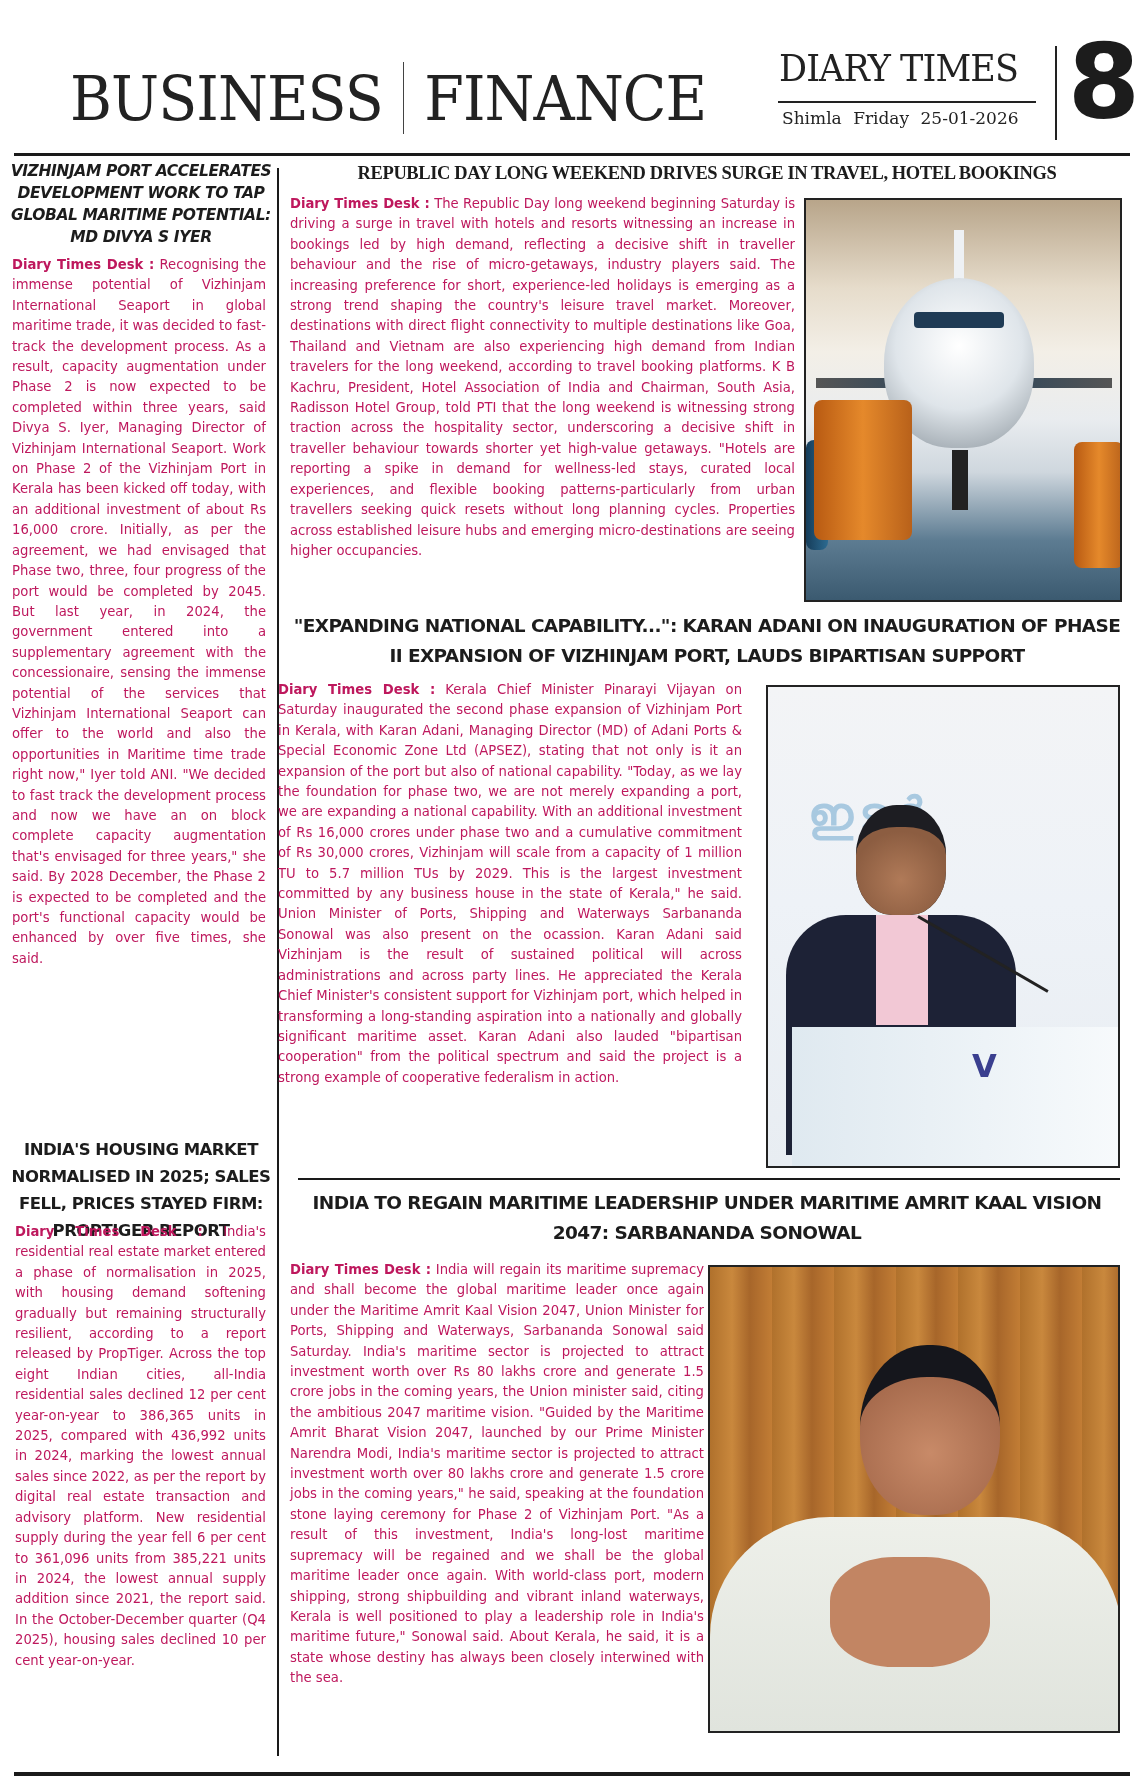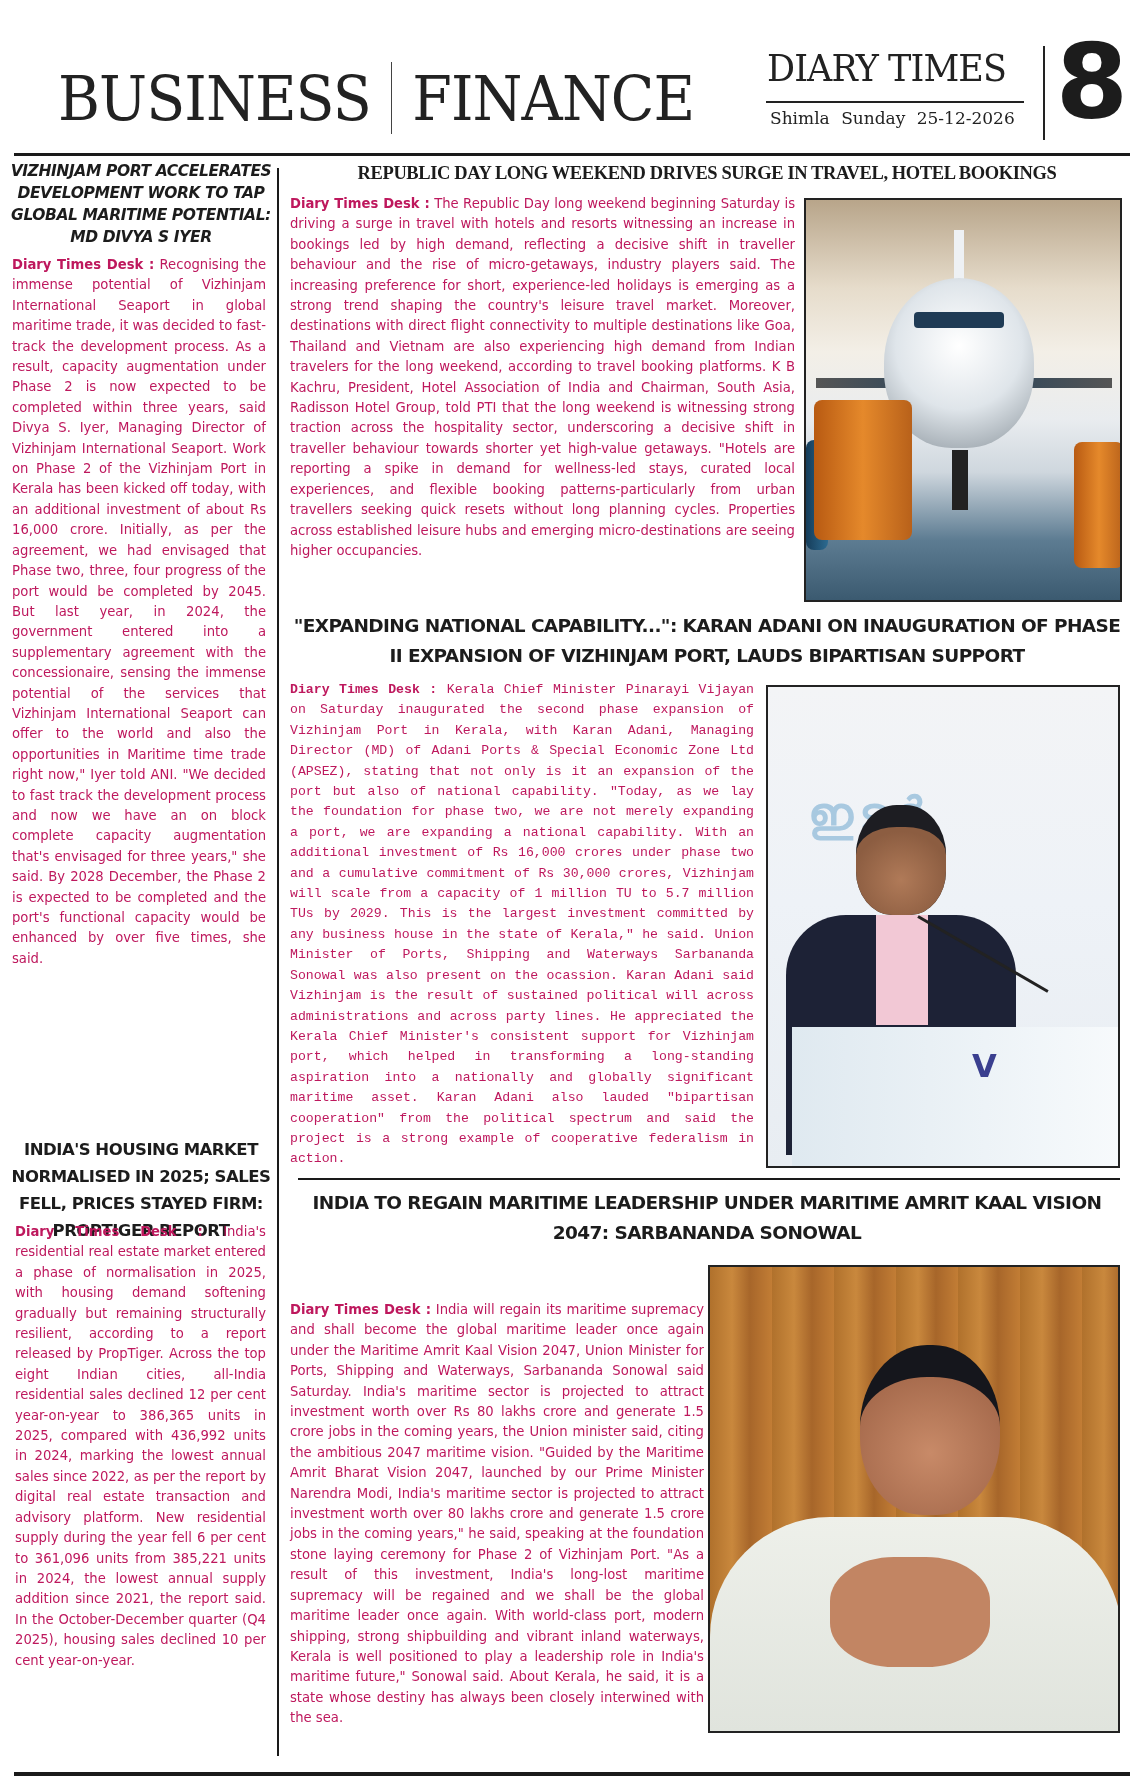--- a/index.html
+++ b/index.html
@@ -1,20 +1,20 @@
 <!DOCTYPE html>
 <html><head>
 <meta charset="utf-8">
 <style>
   * { box-sizing: border-box; margin: 0; padding: 0; }
   html, body { width: 1140px; height: 1786px; background: #ffffff; overflow: hidden; }
   body { position: relative; color: #1a1a1a; font-family: "DejaVu Sans", sans-serif; }
 
   
-  .masthead { position: absolute; left: 0; top: 0; width: 992px; height: 160px; }
+  .masthead { position: absolute; left: 12px; top: 0; width: 992px; height: 160px; }
   .section-title {
     position: absolute; left: 58px; top: 58px; height: 80px;
     display: flex; align-items: center;
     font-family: "DejaVu Serif", serif; font-size: 62px; letter-spacing: -1px;
     transform: scaleX(0.92); transform-origin: left center; color: #222;
   }
   .section-title .sep { display: inline-block; width: 1px; height: 72px; background: #333; margin: 0 22px; }
   .brand {
     position: absolute; left: 766px; top: 46px; width: 262px;
     font-family: "DejaVu Serif", serif; font-size: 38px; color: #222;
@@ -48,24 +48,24 @@
   
   .h-left-1 { left: 10px; top: 160px; width: 262px; font-size: 15.5px; line-height: 22px; letter-spacing: -0.4px; font-style: italic; }
   .b-left-1 { left: 12px; top: 255px; width: 254px; }
   .h-left-2 { left: 10px; top: 1136px; width: 262px; font-size: 16.5px; line-height: 27px; letter-spacing: -0.5px; }
   .b-left-2 { left: 15px; top: 1222px; width: 251px; }
 
   
   .h-r-1 { left: 292px; top: 160px; width: 830px; font-size: 18.5px; line-height: 26px; letter-spacing: -0.4px; font-family: Liberation Serif, serif; }
   .b-r-1 { left: 290px; top: 194px; width: 505px; font-size: 13.2px; line-height: 20.4px; }
   .h-r-2 { left: 292px; top: 611px; width: 830px; font-size: 18.5px; line-height: 30px; letter-spacing: -0.6px; }
-  .b-r-2 { left: 290px; top: 680px; width: 464px; font-family: Liberation Mono, monospace; }
+  .b-r-2 { left: 278px; top: 680px; width: 464px; }
   .r-rule-1 { position: absolute; left: 298px; top: 1178px; width: 822px; height: 2px; background: #1a1a1a; }
   .h-r-3 { left: 292px; top: 1188px; width: 830px; font-size: 18.5px; line-height: 30px; letter-spacing: -0.6px; }
-  .b-r-3 { left: 290px; top: 1260px; width: 414px; margin-top: 40px; }
+  .b-r-3 { left: 290px; top: 1260px; width: 414px; }
 
   
   .photo { position: absolute; border: 2px solid #222; overflow: hidden; }
   .photo-plane {
     left: 804px; top: 198px; width: 318px; height: 404px;
     background: linear-gradient(180deg, #b8a58a 0%, #e6dccb 22%, #f3efe7 38%, #e9ecef 55%, #cfd7de 68%, #5d7c92 85%, #3b5a70 100%);
   }
   .plane-body { position: absolute; left: 78px; top: 78px; width: 150px; height: 170px; border-radius: 50% 50% 45% 45%;
     background: radial-gradient(circle at 50% 40%, #ffffff 0%, #dfe5ea 50%, #8a949c 100%); }
   .plane-tail { position: absolute; left: 148px; top: 30px; width: 10px; height: 60px; background: #eef1f4; }
@@ -106,21 +106,21 @@
 <body>
 
 <header class="masthead">
   <div class="section-title">
     <span>BUSINESS</span>
     <span class="sep"></span>
     <span>FINANCE</span>
   </div>
   <div class="brand">DIARY TIMES</div>
   <div class="brand-rule"></div>
-  <div class="brand-date">Shimla  Sunday  25-12-2026</div>
+  <div class="brand-date">Shimla  Friday  25-01-2026</div>
   <div class="brand-vsep"></div>
   <div class="page-number">8</div>
 </header>
 <div class="top-rule"></div>
 <div class="col-divider"></div>
 
 <article>
   <h2 class="headline h-left-1">VIZHINJAM PORT ACCELERATES DEVELOPMENT WORK TO TAP GLOBAL MARITIME POTENTIAL: MD DIVYA S IYER</h2>
   <p class="body-text b-left-1"><span class="byline">Diary Times Desk :</span><span> Recognising the immense potential of Vizhinjam International Seaport in global maritime trade, it was decided to fast-track the development process. As a result, capacity augmentation under Phase 2 is now expected to be completed within three years, said Divya S. Iyer, Managing Director of Vizhinjam International Seaport. Work on Phase 2 of the Vizhinjam Port in Kerala has been kicked off today, with an additional investment of about Rs 16,000 crore. Initially, as per the agreement, we had envisaged that Phase two, three, four progress of the port would be completed by 2045. But last year, in 2024, the government entered into a supplementary agreement with the concessionaire, sensing the immense potential of the services that Vizhinjam International Seaport can offer to the world and also the opportunities in Maritime time trade right now," Iyer told ANI. "We decided to fast track the development process and now we have an on block complete capacity augmentation that's envisaged for three years," she said. By 2028 December, the Phase 2 is expected to be completed and the port's functional capacity would be enhanced by over five times, she said.</span></p>
 </article>

